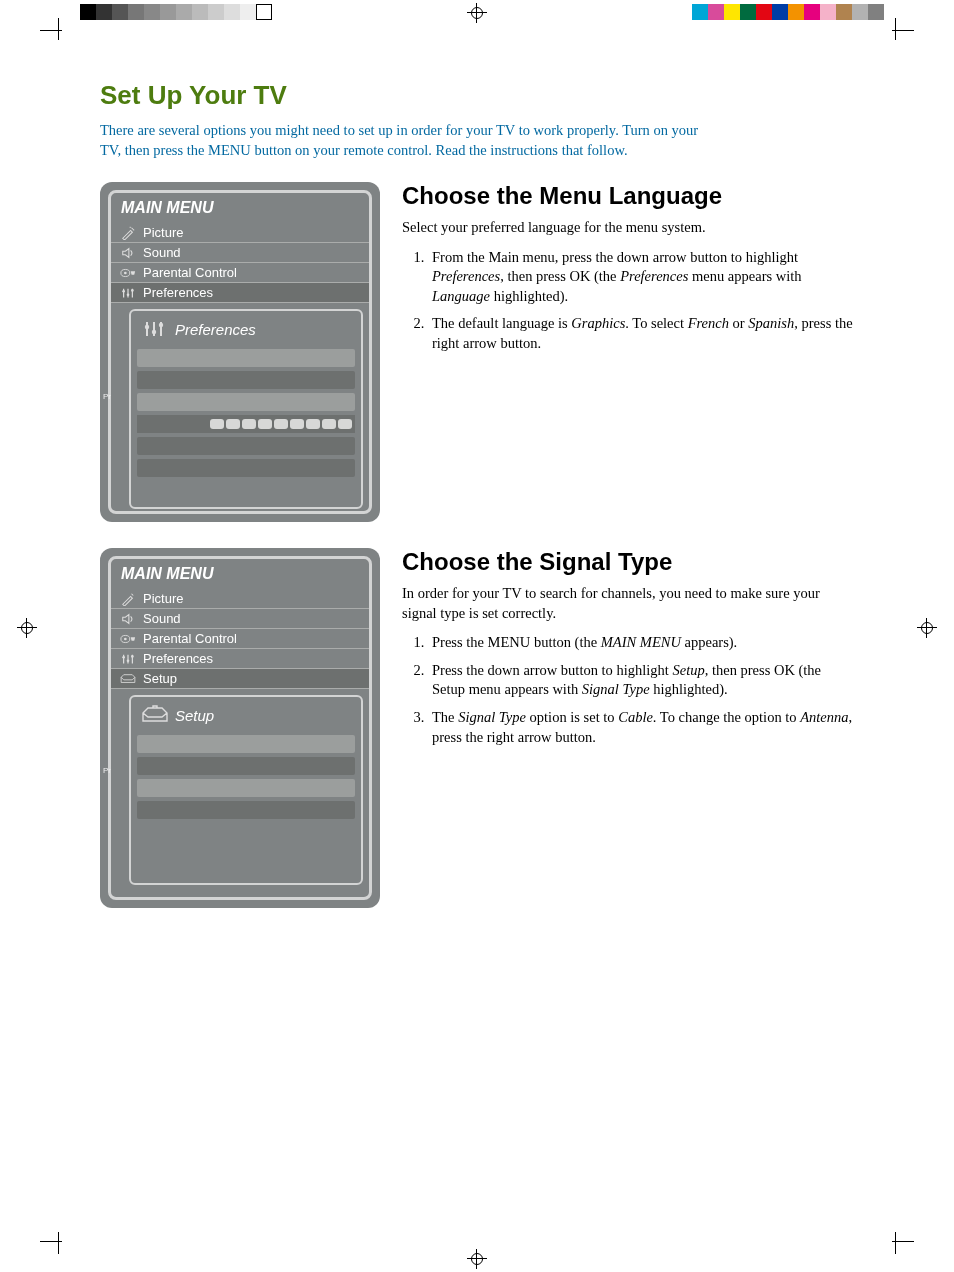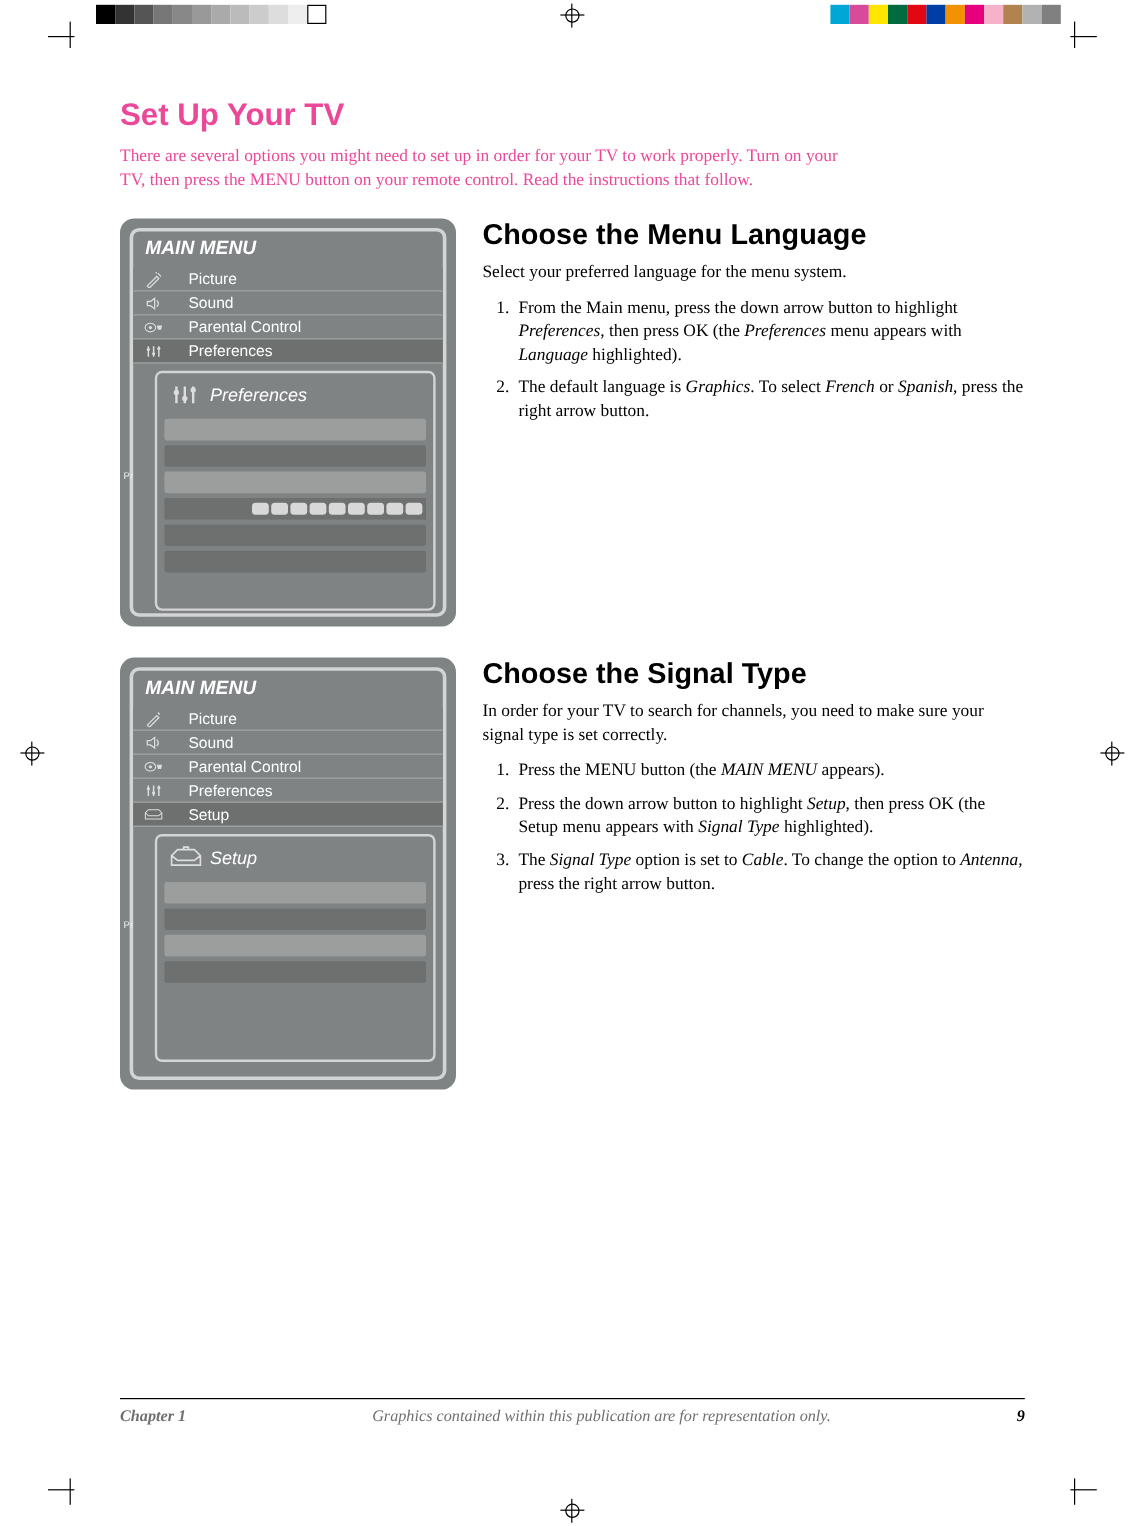--- a/index.html
+++ b/index.html
@@ -49,26 +49,26 @@
     font-size: 30px;
     color: #858786;
     text-align: right;
     letter-spacing: 1px;
     margin-bottom: 28px;
   }
   .h2 {
     font-family: 'Segoe UI', Arial, sans-serif;
     font-weight: 700;
     font-size: 26px;
-    color: #ec4899;
+    color: #4d7c0f;
     margin-bottom: 10px;
   }
   .intro {
     font-size: 14.5px;
-    color: #ec4899;
+    color: #0369a1;
     line-height: 1.35;
     max-width: 600px;
     margin-bottom: 22px;
   }
   .section { display: flex; gap: 22px; margin-bottom: 26px; }
   .menu-fig { width: 280px; flex-shrink: 0; }
   .menu-card {
     background: #7f8384;
     border-radius: 12px;
     padding: 8px;
@@ -84,21 +84,21 @@
   .menu-title {
     color: #fff;
     font-family: Arial, sans-serif;
     font-style: italic;
     font-weight: 700;
     font-size: 16px;
     padding: 0 10px 6px 10px;
   }
   .menu-row {
     display: flex; align-items: center;
-    gap: 20px;
+    gap: 6px;
     padding: 2px 2px 2px 8px;
     font-family: Arial, sans-serif;
     font-size: 13px;
     color: #fff;
     border-bottom: 1px solid #aaacab;
     background: #7f8384;
   }
   .menu-row.hl { background: #6d706f; }
   .icon-slot {
     width: 18px; height: 14px; display:flex; align-items:center; justify-content:center;
@@ -372,18 +372,13 @@
       <div class="h3">Choose the Signal Type</div>
       <div class="para">In order for your TV to search for channels, you need to make sure your signal type is set correctly.</div>
       <ol class="steps" id="steps2">
           <li>Press the MENU button (the <em>MAIN MENU</em> appears).</li>
           <li>Press the down arrow button to highlight <em>Setup</em>, then press OK (the Setup menu appears with <em>Signal Type</em> highlighted).</li>
           <li>The <em>Signal Type</em> option is set to <em>Cable</em>. To change the option to <em>Antenna</em>, press the right arrow button.</li>
         </ol>
     </div>
   </div>
 
-  <div class="footer">
-    <span class="chapter">Chapter 1</span>
-    <span class="disclaimer">Graphics contained within this publication are for representation only.</span>
-    <span class="pagenum">9</span>
-  </div>
 </div>
 
 </body></html>

